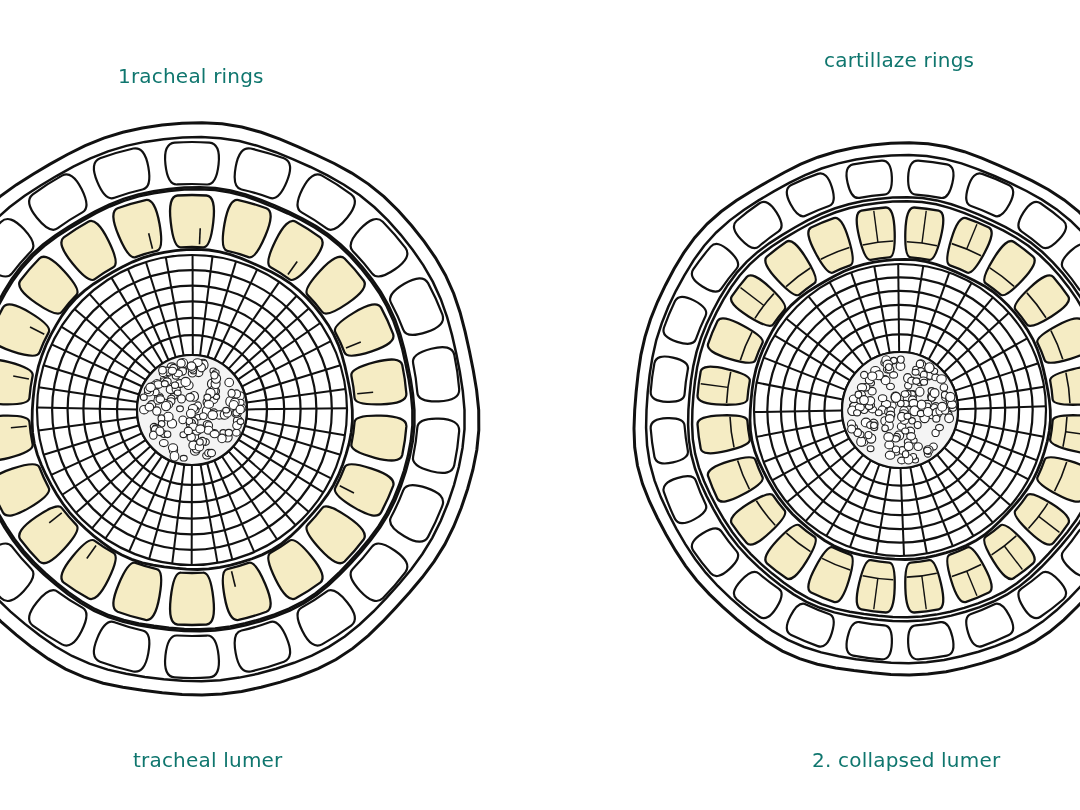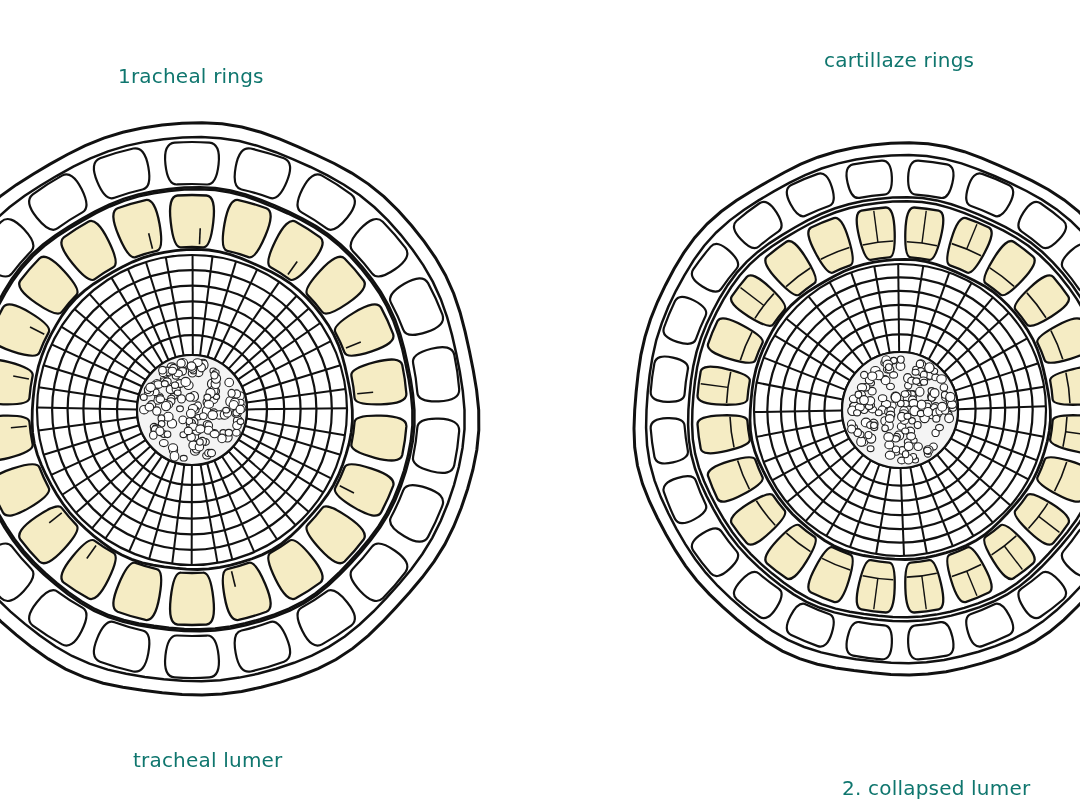--- a/index.html
+++ b/index.html
@@ -3,21 +3,21 @@
 <meta charset="utf-8">
 <style>
   html, body { margin: 0; padding: 0; background: #ffffff; }
   body { width: 1080px; height: 810px; position: relative; overflow: hidden;
          font-family: "DejaVu Sans", sans-serif; }
   .label { position: absolute; font-size: 20px; color: #0f766e; white-space: nowrap;
            letter-spacing: 0.2px; }
   #lbl-tl { left: 118px; top: 64px; }
   #lbl-tr { left: 824px; top: 48px; }
   #lbl-bl { left: 133px; top: 748px; }
-  #lbl-br { left: 842px; top: 748px; margin-top: 28px; }
+  #lbl-br { left: 812px; top: 748px; }
   svg#canvas { position: absolute; left: 0; top: 0; }
 </style>
 </head>
 <body>
 
 <svg id="canvas" width="1080" height="810" viewBox="0 0 1080 810">
   <g id="diag-0">
       <path d="M478.7 410.0L478.8 430.1L476.8 450.0L472.9 469.7L467.6 489.0L461.2 508.0L453.7 526.5L444.8 544.4L434.2 561.4L422.3 577.3L409.5 592.5L396.2 607.2L382.6 621.7L368.3 635.6L352.8 648.4L336.0 659.5L318.1 668.6L299.5 676.0L280.4 682.1L261.1 687.3L241.6 691.4L221.8 694.0L202.0 695.0L182.1 694.4L162.3 692.7L142.6 690.3L122.9 687.3L103.2 683.2L84.0 677.2L65.6 669.1L48.3 658.9L31.9 647.3L16.3 634.8L1.3 621.8L-13.1 608.0L-26.5 593.3L-38.6 577.6L-49.6 561.0L-59.6 543.8L-68.9 526.1L-77.4 508.1L-84.7 489.3L-90.1 470.0L-93.1 450.1L-94.0 430.0L-93.3 410.0L-91.8 390.2L-89.6 370.4L-86.6 350.8L-82.3 331.4L-76.3 312.3L-68.9 293.9L-60.3 275.9L-50.9 258.2L-40.4 241.1L-28.7 224.8L-15.2 209.9L-0.1 196.6L16.1 184.9L33.0 174.2L50.0 164.1L67.4 154.5L85.2 145.7L103.7 138.1L122.8 132.3L142.3 128.0L162.1 125.1L182.0 123.3L202.0 122.7L222.1 123.8L241.9 127.0L261.2 132.3L280.0 139.2L298.3 146.9L316.4 155.0L334.3 163.5L351.8 173.1L368.5 184.1L384.0 196.7L398.4 210.7L411.7 225.7L424.1 241.4L435.5 257.8L445.5 275.2L453.7 293.5L460.1 312.4L465.1 331.7L469.4 351.0L473.3 370.5L476.6 390.1L478.7 410.0Z" fill="#ffffff" stroke="#111111" stroke-width="3"></path>
       <path d="M464.5 410.0L464.5 429.1L462.5 448.0L458.9 466.7L454.0 485.1L447.9 503.2L440.8 520.8L432.3 537.8L422.4 554.0L411.3 569.3L399.2 583.8L386.5 597.9L373.4 611.5L359.6 624.5L344.8 636.5L328.8 646.9L311.8 655.7L294.1 662.8L276.1 668.8L257.8 673.8L239.2 677.6L220.4 680.2L201.5 681.2L182.5 680.7L163.7 679.2L144.9 676.9L126.2 673.8L107.7 669.6L89.5 663.7L72.0 656.0L55.5 646.5L39.8 635.6L24.9 623.9L10.5 611.6L-3.2 598.5L-15.9 584.5L-27.5 569.5L-38.0 553.7L-47.4 537.3L-56.2 520.5L-64.1 503.2L-70.8 485.4L-75.8 466.9L-78.8 448.1L-79.8 429.0L-79.5 410.0L-78.2 391.1L-76.2 372.3L-73.2 353.6L-69.0 335.2L-63.3 317.1L-56.2 299.5L-48.0 282.4L-38.9 265.7L-28.9 249.5L-17.5 234.2L-4.8 220.0L9.4 207.2L24.7 195.8L40.6 185.5L56.8 175.8L73.3 166.7L90.4 158.4L108.0 151.4L126.2 145.9L144.7 141.9L163.5 139.2L182.5 137.5L201.5 137.1L220.6 138.2L239.4 141.1L257.8 145.9L275.8 152.2L293.3 159.3L310.5 167.0L327.5 175.4L344.0 184.7L359.8 195.3L374.5 207.3L388.2 220.6L400.8 234.8L412.6 249.7L423.4 265.4L432.9 281.9L440.8 299.2L447.1 317.2L452.1 335.4L456.3 353.8L459.9 372.3L462.8 391.1L464.5 410.0Z" fill="none" stroke="#111111" stroke-width="2.5"></path>
       <g>

